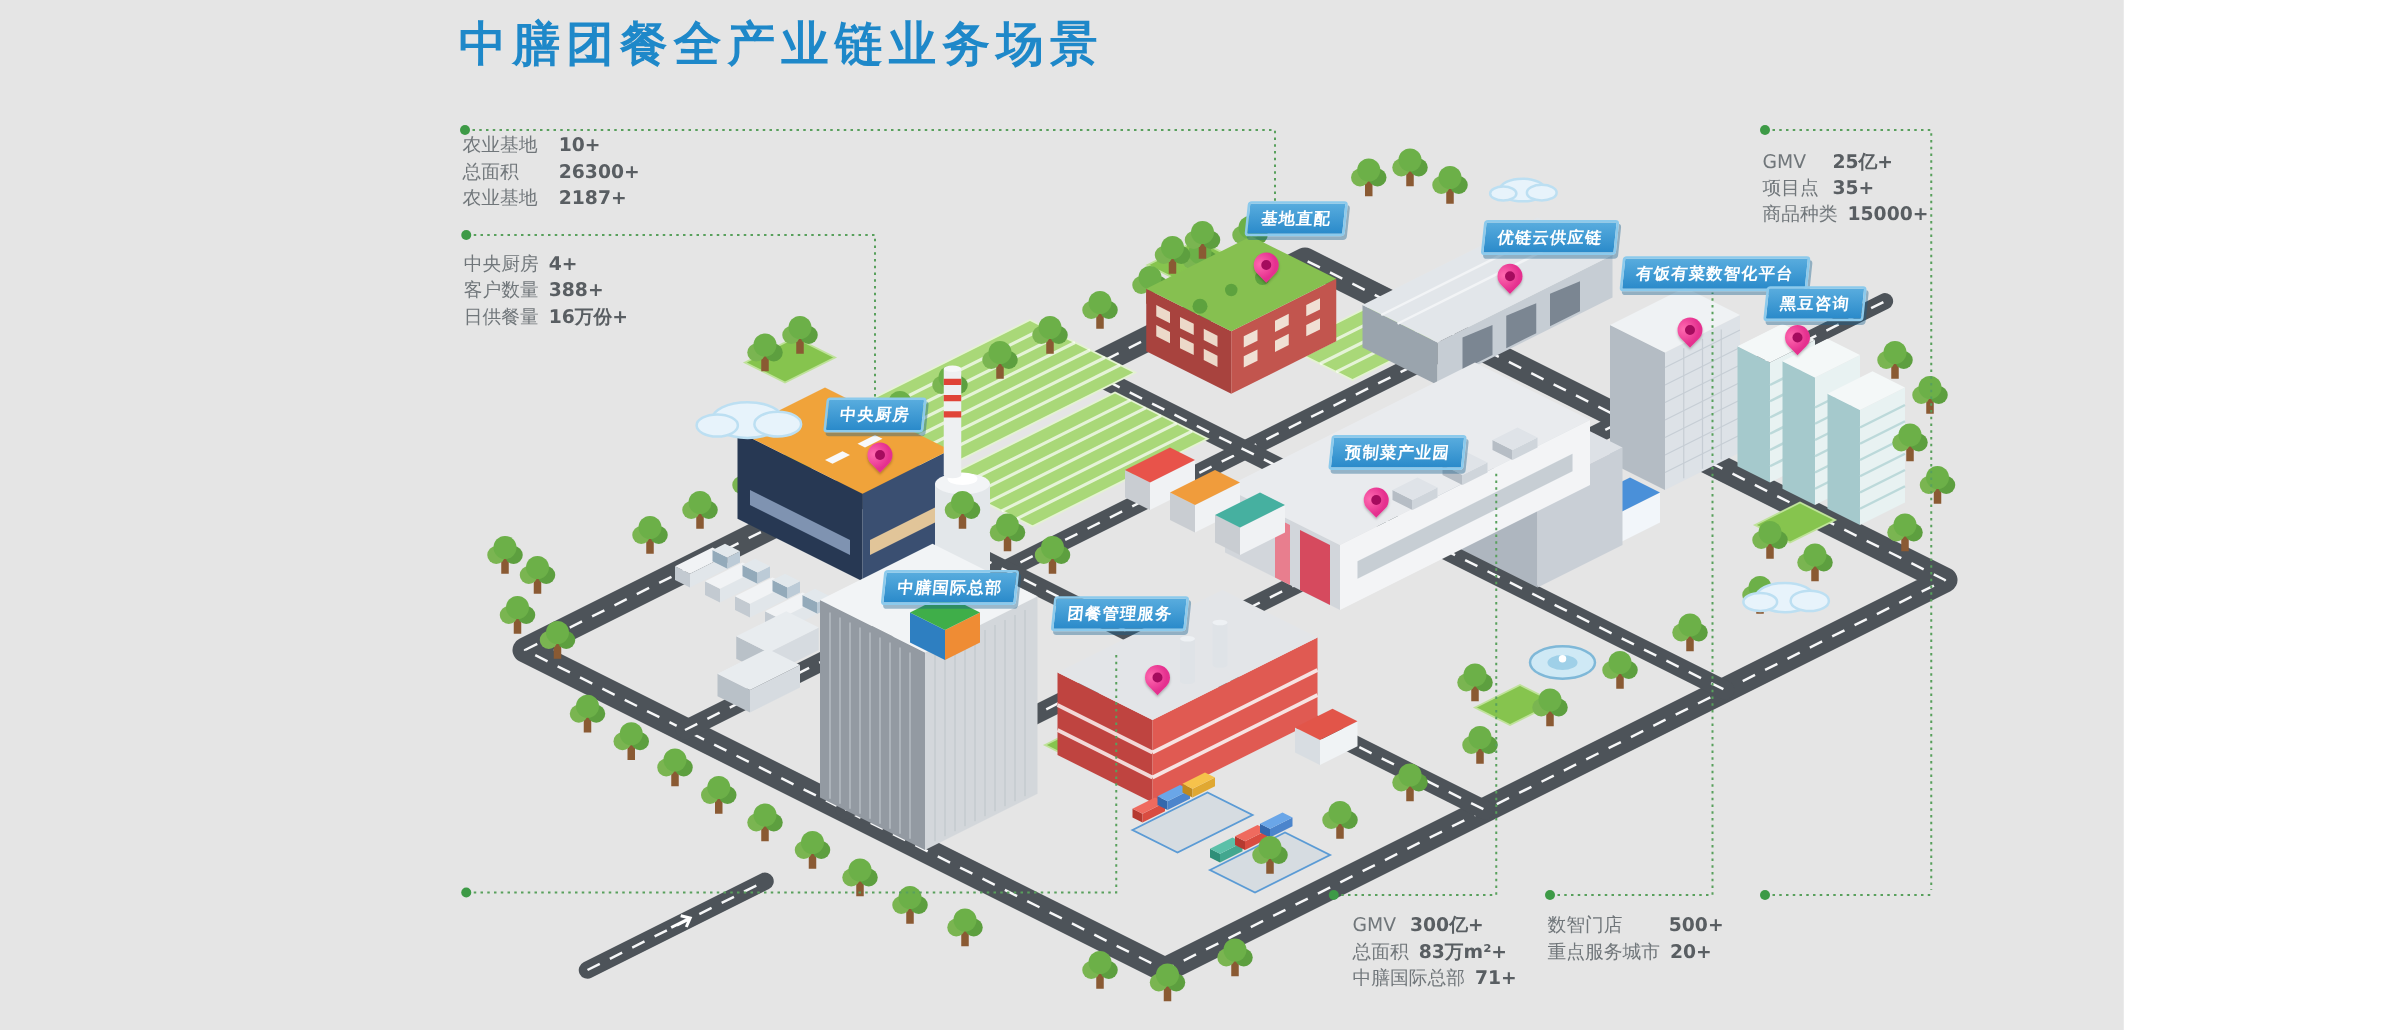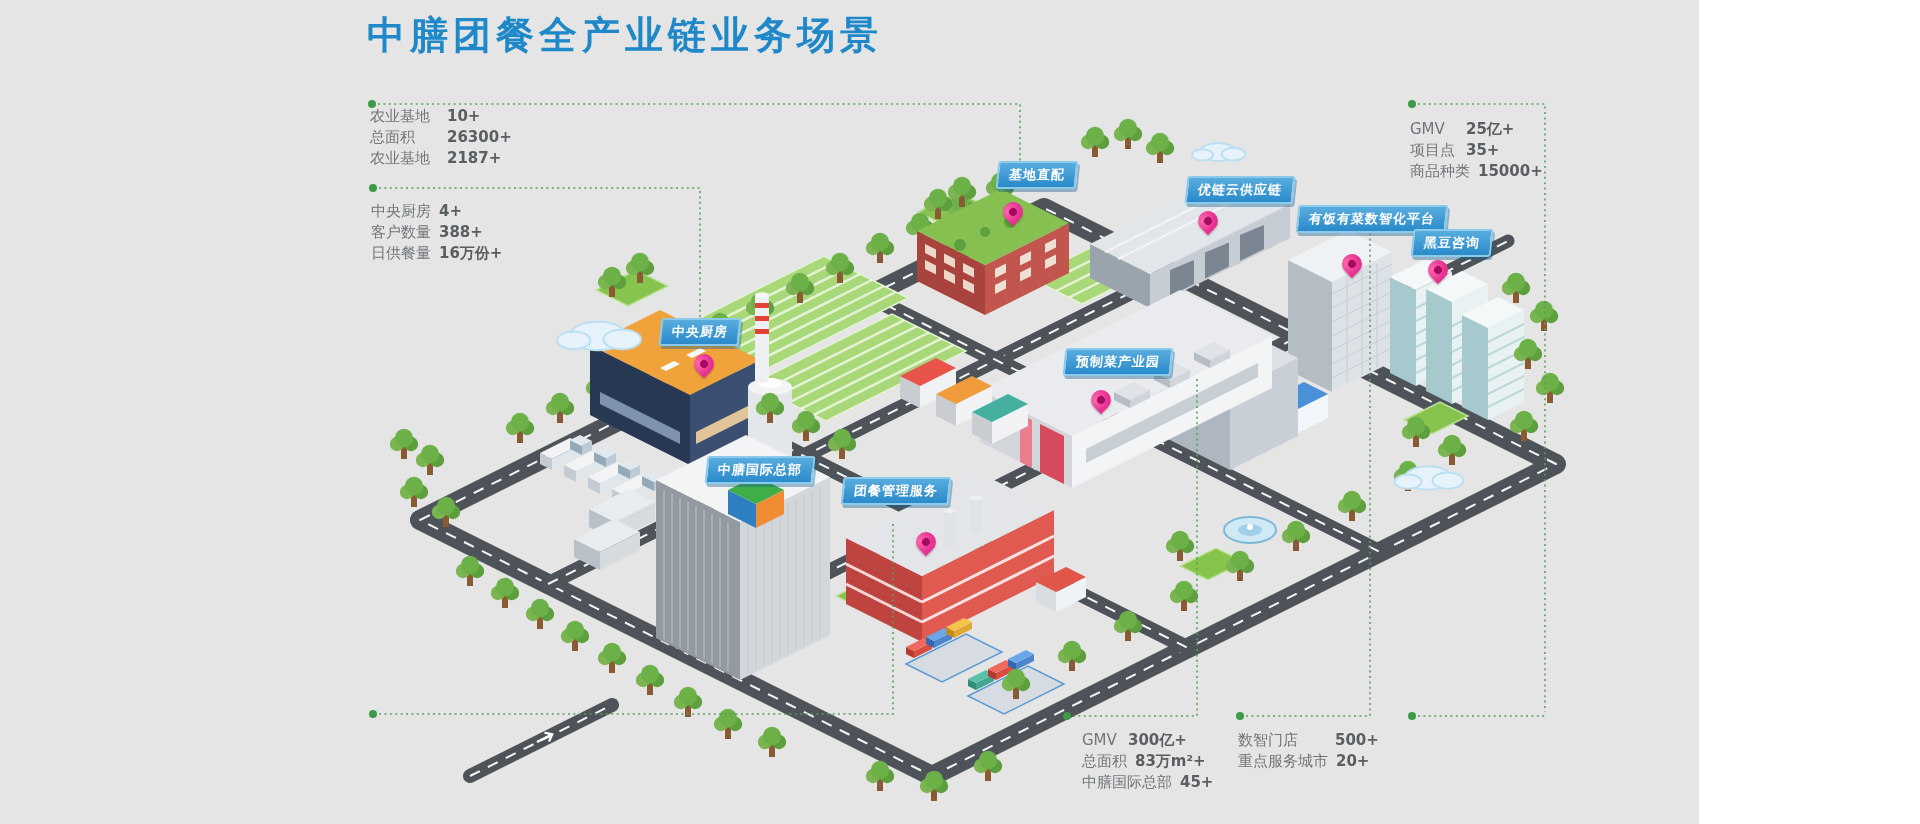--- a/index.html
+++ b/index.html
@@ -553,21 +553,21 @@
   <div class="stats" style="left:1410px;top:119px;--lw:48px">
     <div class="row"><span class="lbl">GMV</span><span class="val">25亿+</span></div>
     <div class="row"><span class="lbl">项目点</span><span class="val">35+</span></div>
     <div class="row"><span class="lbl">商品种类</span><span class="val">15000+</span></div>
   </div>
 
 
   <div class="stats" style="left:1082px;top:730px;--lw:38px">
     <div class="row"><span class="lbl">GMV</span><span class="val">300亿+</span></div>
     <div class="row"><span class="lbl">总面积</span><span class="val">83万m²+</span></div>
-    <div class="row"><span class="lbl">中膳国际总部</span><span class="val">45+</span></div>
+    <div class="row"><span class="lbl">中膳国际总部</span><span class="val">71+</span></div>
   </div>
 
   <div class="stats" style="left:1238px;top:730px;--lw:89px">
     <div class="row"><span class="lbl">数智门店</span><span class="val">500+</span></div>
     <div class="row"><span class="lbl">重点服务城市</span><span class="val">20+</span></div>
   </div>
 
 
   <div class="pill" style="left:700px;top:332px">中央厨房</div>
   <div class="pill" style="left:1037px;top:175px">基地直配</div>

